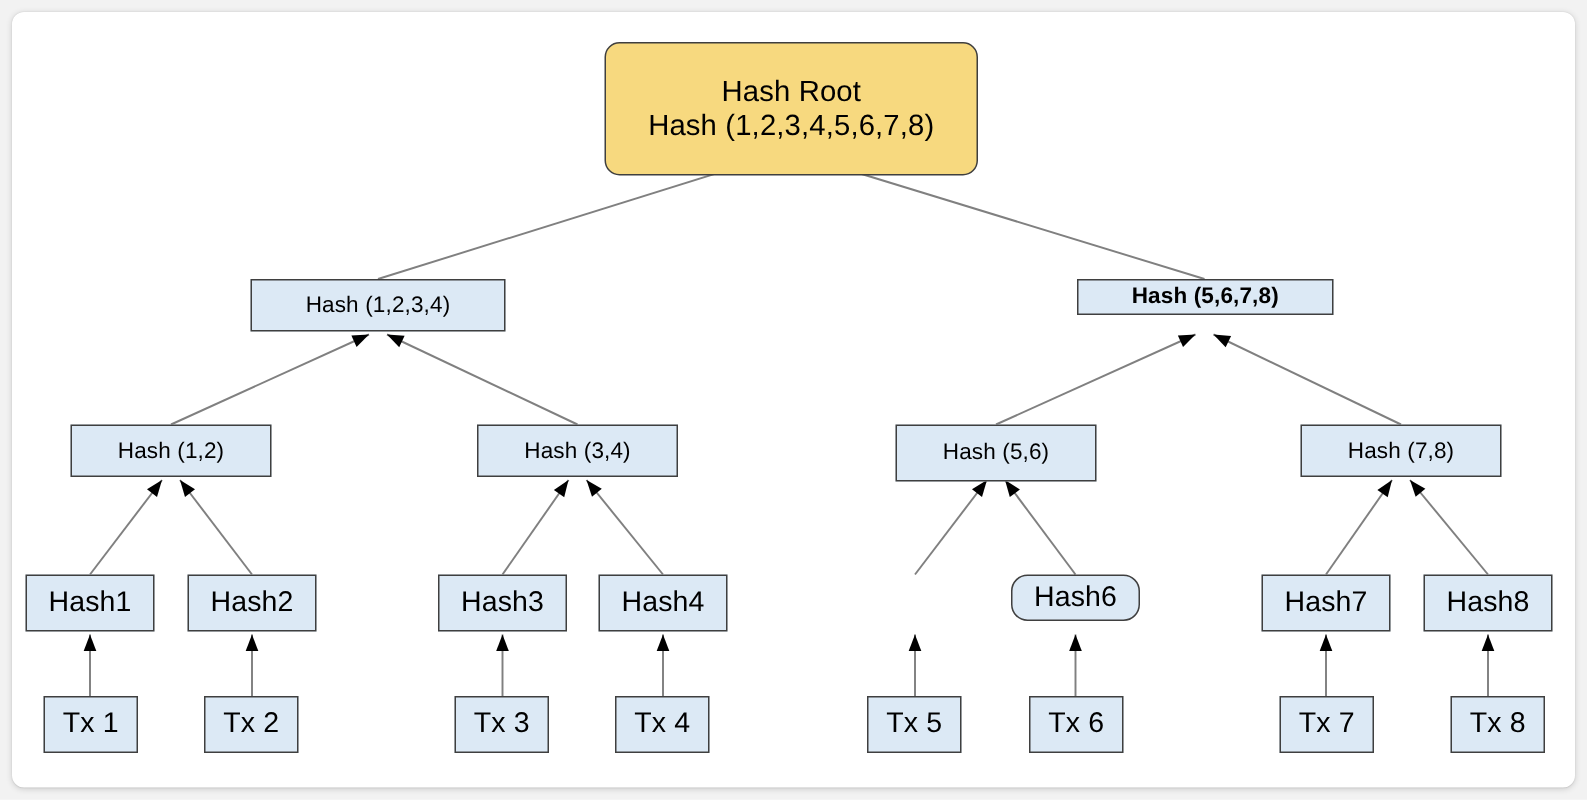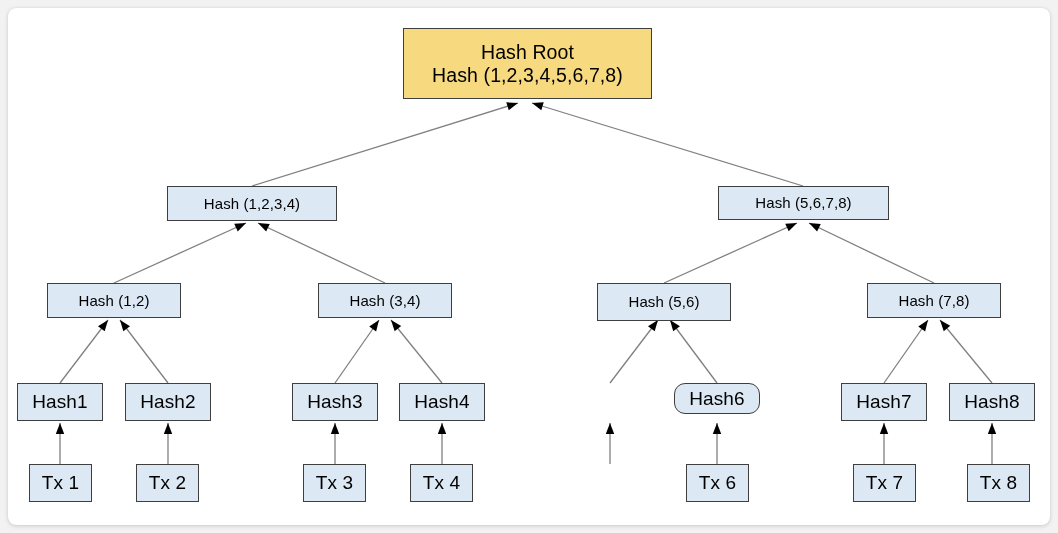--- a/index.html
+++ b/index.html
@@ -104,35 +104,36 @@
       <polygon points="442,423 446.2,434 437.8,434" fill="#000000"></polygon>
       <line x1="610" y1="464" x2="610" y2="423" stroke="#808080" stroke-width="1.3"></line>
       <polygon points="610,423 614.2,434 605.8,434" fill="#000000"></polygon>
       <line x1="717" y1="464" x2="717" y2="423" stroke="#808080" stroke-width="1.3"></line>
       <polygon points="717,423 721.2,434 712.8,434" fill="#000000"></polygon>
       <line x1="884" y1="464" x2="884" y2="423" stroke="#808080" stroke-width="1.3"></line>
       <polygon points="884,423 888.2,434 879.8,434" fill="#000000"></polygon>
       <line x1="992" y1="464" x2="992" y2="423" stroke="#808080" stroke-width="1.3"></line>
       <polygon points="992,423 996.2,434 987.8,434" fill="#000000"></polygon>
     </svg>
-<div class="node root" style="left: 403px; top: 28px; width: 249px; height: 71px;">Hash Root
+<div class="node root" style="left: 403px; top: 28px; width: 249px; height: 89px; border-radius: 10px;">Hash Root
 Hash (1,2,3,4,5,6,7,8)</div>
     <div class="node" style="left: 167px; top: 186px; width: 170px; height: 35px;">Hash (1,2,3,4)</div>
-    <div class="node" style="left: 718px; top: 186px; width: 171px; height: 34px;">Hash (5,6,7,8)</div>
+    <div class="node" style="left: 718px; top: 186px; width: 171px; height: 24px; font-weight: bold;">Hash (5,6,7,8)</div>
     <div class="node" style="left: 47px; top: 283px; width: 134px; height: 35px;">Hash (1,2)</div>
     <div class="node" style="left: 318px; top: 283px; width: 134px; height: 35px;">Hash (3,4)</div>
     <div class="node" style="left: 597px; top: 283px; width: 134px; height: 38px;">Hash (5,6)</div>
     <div class="node" style="left: 867px; top: 283px; width: 134px; height: 35px;">Hash (7,8)</div>
     <div class="node leaf-hash" style="left: 17px; top: 383px; width: 86px; height: 38px;">Hash1</div>
     <div class="node leaf-hash" style="left: 125px; top: 383px; width: 86px; height: 38px;">Hash2</div>
     <div class="node leaf-hash" style="left: 292px; top: 383px; width: 86px; height: 38px; text-align: right;">Hash3</div>
     <div class="node leaf-hash" style="left: 399px; top: 383px; width: 86px; height: 38px;">Hash4</div>
     <div class="node leaf-hash" style="left: 674px; top: 383px; width: 86px; height: 31px; border-radius: 11px;">Hash6</div>
     <div class="node leaf-hash" style="left: 841px; top: 383px; width: 86px; height: 38px;">Hash7</div>
     <div class="node leaf-hash" style="left: 949px; top: 383px; width: 86px; height: 38px;">Hash8</div>
     <div class="node tx" style="left: 29px; top: 464px; width: 63px; height: 38px;">Tx 1</div>
     <div class="node tx" style="left: 136px; top: 464px; width: 63px; height: 38px;">Tx 2</div>
     <div class="node tx" style="left: 303px; top: 464px; width: 63px; height: 38px;">Tx 3</div>
     <div class="node tx" style="left: 410px; top: 464px; width: 63px; height: 38px;">Tx 4</div>
+    <div class="node tx" style="left: 578px; top: 464px; width: 63px; height: 38px;">Tx 5</div>
     <div class="node tx" style="left: 686px; top: 464px; width: 63px; height: 38px;">Tx 6</div>
     <div class="node tx" style="left: 853px; top: 464px; width: 63px; height: 38px;">Tx 7</div>
     <div class="node tx" style="left: 967px; top: 464px; width: 63px; height: 38px;">Tx 8</div>
   </div>
 
 </body></html>

